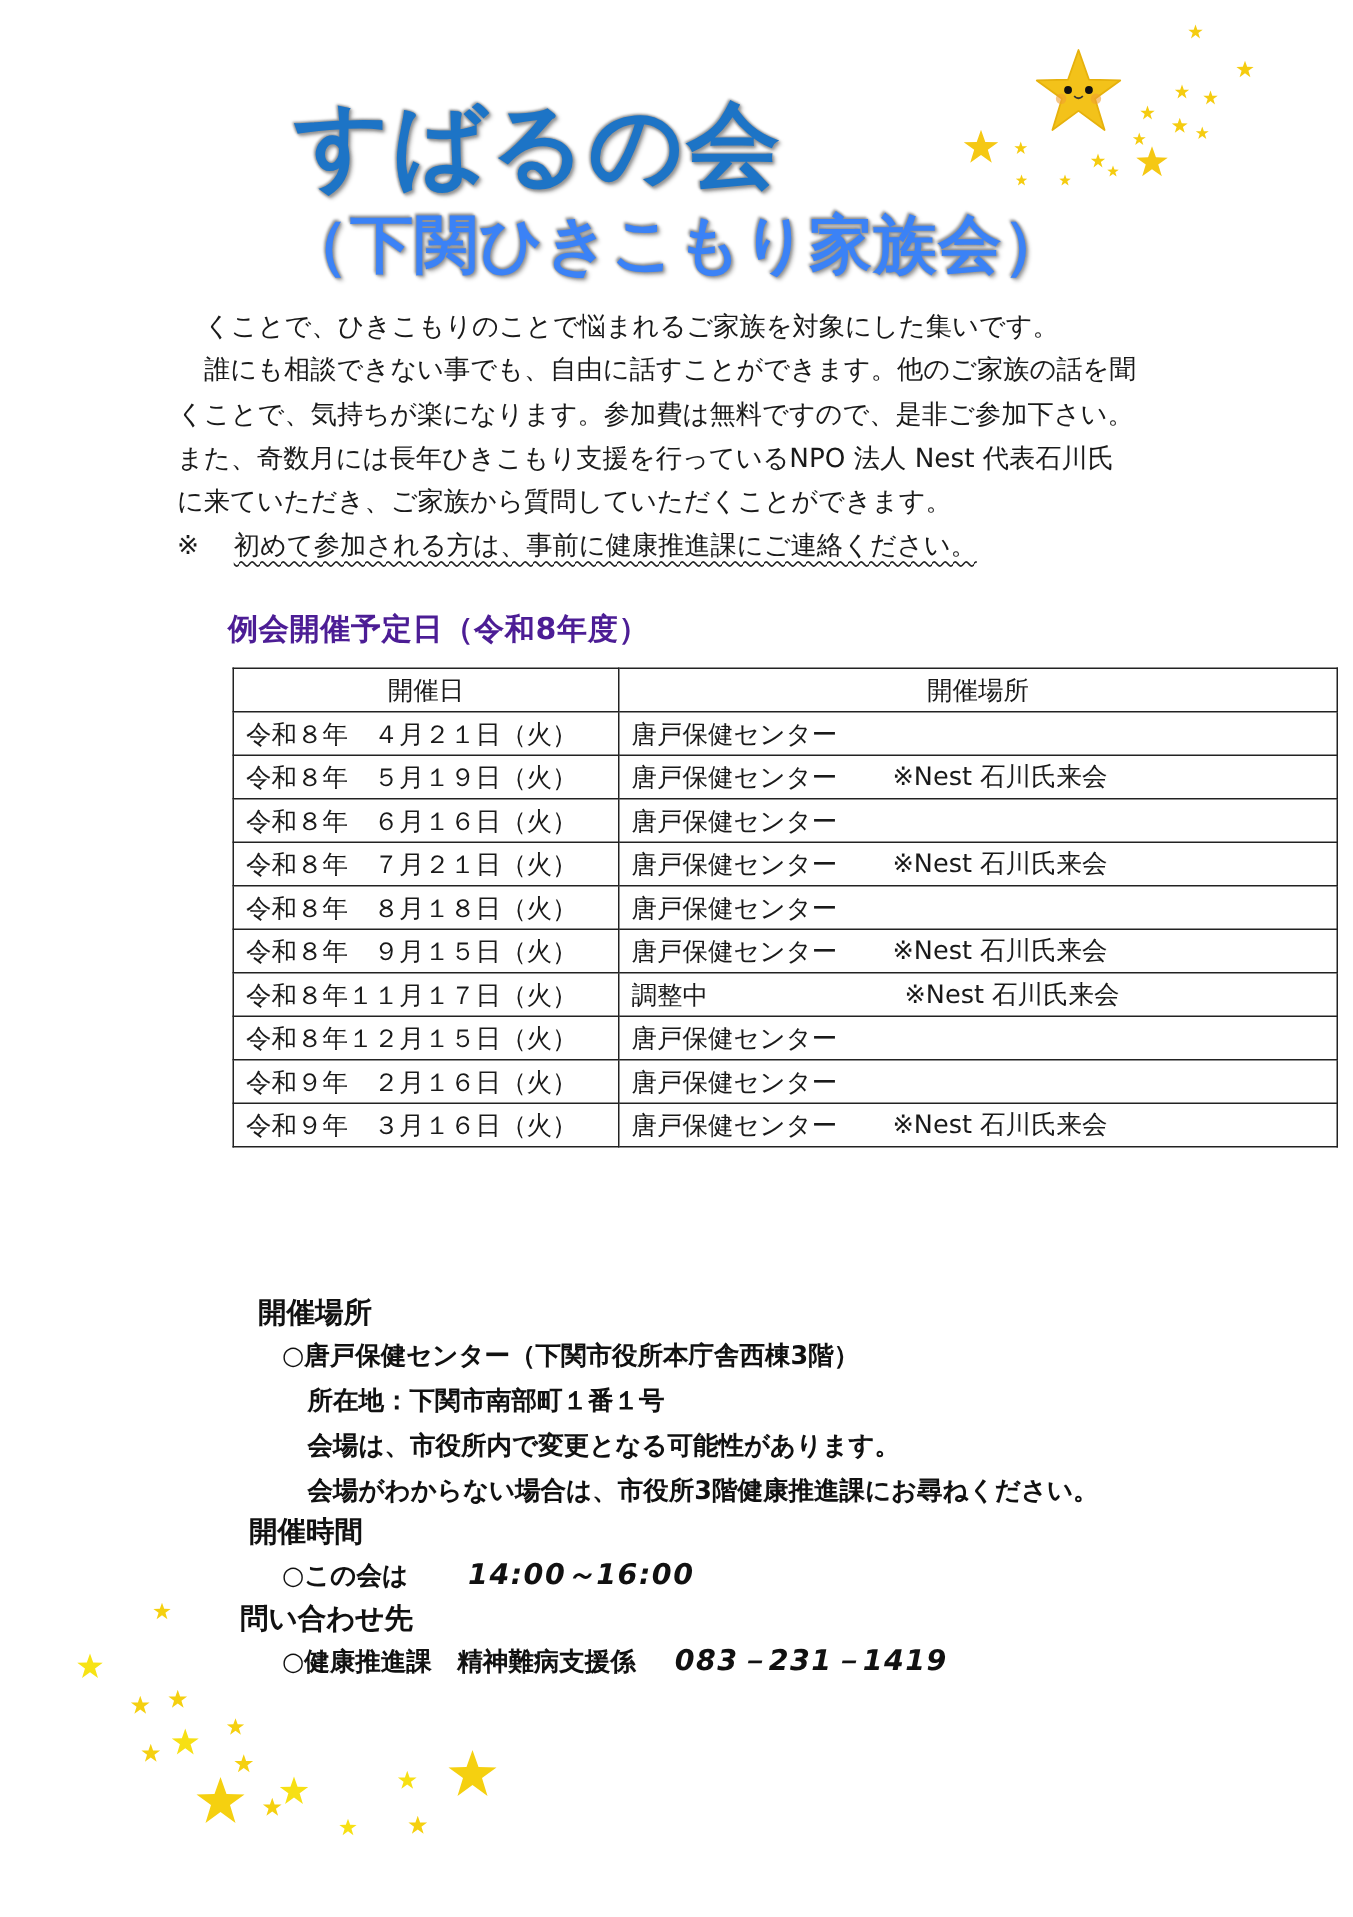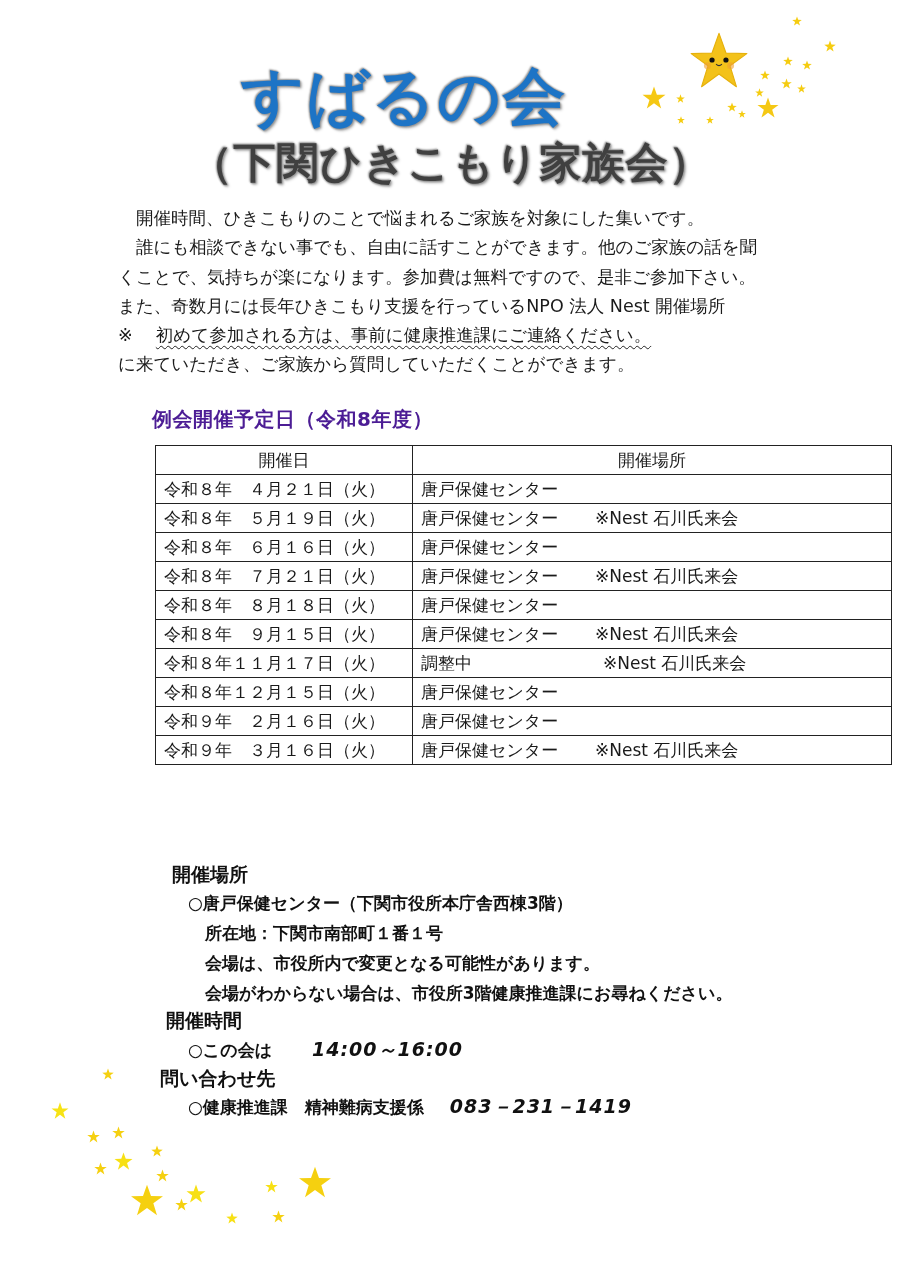--- a/index.html
+++ b/index.html
@@ -2,23 +2,23 @@
 <html><head>
   <meta charset="utf-8">
   <style>
     html, body { margin: 0; padding: 0; background: #ffffff; }
     body { width: 902px; height: 1278px; position: relative; overflow: hidden;
            font-family: "DejaVu Sans", "Liberation Sans", sans-serif; color: #111; }
     .abs { position: absolute; }
     .title1 { left: 0; width: 718px; top: 62px; text-align: center;
       font-size: 62px; font-weight: bold; letter-spacing: 2px; color: #1d74c6;
       text-shadow: 0 0 2px #8a8a8a, 1px 1px 2px #9a9a9a, -1px -1px 2px #9a9a9a, 2px 2px 3px #bdbdbd;
-      line-height: 70px; margin-left: 45px; }
+      line-height: 70px; }
     .title2 { left: 0; width: 902px; top: 138px; text-align: center;
-      font-size: 42px; font-weight: bold; letter-spacing: 1px; color: #404040;
+      font-size: 42px; font-weight: bold; letter-spacing: 1px; color: #3b82f6;
       text-shadow: 0 0 2px #8a8a8a, 1px 1px 2px #9a9a9a, -1px -1px 2px #9a9a9a, 2px 2px 3px #bdbdbd;
       line-height: 50px; }
     .intro { left: 118px; top: 204px; width: 680px; font-size: 17.5px; line-height: 29.3px; color: #1a1a1a; }
     .intro div { white-space: nowrap; }
     .wavy { text-decoration: underline wavy #222; text-underline-offset: 4px; text-decoration-thickness: 1px; }
     .sched-title { left: 152px; top: 406px; font-size: 20px; font-weight: bold; color: #4c1d95; letter-spacing: 0.5px; }
     table.sched { position: absolute; left: 155px; top: 445px; border-collapse: collapse;
       width: 737px; font-size: 17px; color: #1a1a1a; }
     table.sched td, table.sched th { border: 1.5px solid #222; height: 28px; padding: 0 8px; white-space: nowrap; font-weight: normal; }
     table.sched th { text-align: center; }
@@ -88,30 +88,30 @@
     </svg>
   <svg class="star" style="left:706px;top:116px" width="8" height="8" viewBox="0 0 100 96">
       <polygon points="50,2 62,36 98,37 69,58 80,94 50,72 20,94 31,58 2,37 38,36" fill="#f5cc10"></polygon>
     </svg>
   <svg class="star" style="left:738px;top:110px" width="8" height="8" viewBox="0 0 100 96">
       <polygon points="50,2 62,36 98,37 69,58 80,94 50,72 20,94 31,58 2,37 38,36" fill="#f5cc10"></polygon>
     </svg>
 </div>
 
 <div class="abs intro">
-  <div style="padding-left:18px">開催時間、ひきこもりのことで悩まれるご家族を対象にした集いです。</div>
+  <div style="padding-left:18px">くことで、ひきこもりのことで悩まれるご家族を対象にした集いです。</div>
   <div style="padding-left:18px">誰にも相談できない事でも、自由に話すことができます。他のご家族の話を聞</div>
   <div>くことで、気持ちが楽になります。参加費は無料ですので、是非ご参加下さい。</div>
-  <div>また、奇数月には長年ひきこもり支援を行っているNPO 法人 Nest 開催場所</div>
+  <div>また、奇数月には長年ひきこもり支援を行っているNPO 法人 Nest 代表石川氏</div>
+  <div>に来ていただき、ご家族から質問していただくことができます。</div>
   <div>
     <span>※</span>
     <span style="display:inline-block;width:12px"></span>
     <span class="wavy">初めて参加される方は、事前に健康推進課にご連絡ください。</span>
   </div>
-  <div>に来ていただき、ご家族から質問していただくことができます。</div>
 </div>
 
 <div class="abs sched-title">例会開催予定日（令和8年度）</div>
 
 <table class="sched">
   <thead>
     <tr>
       <th>開催日</th>
       <th>開催場所</th>
     </tr>

